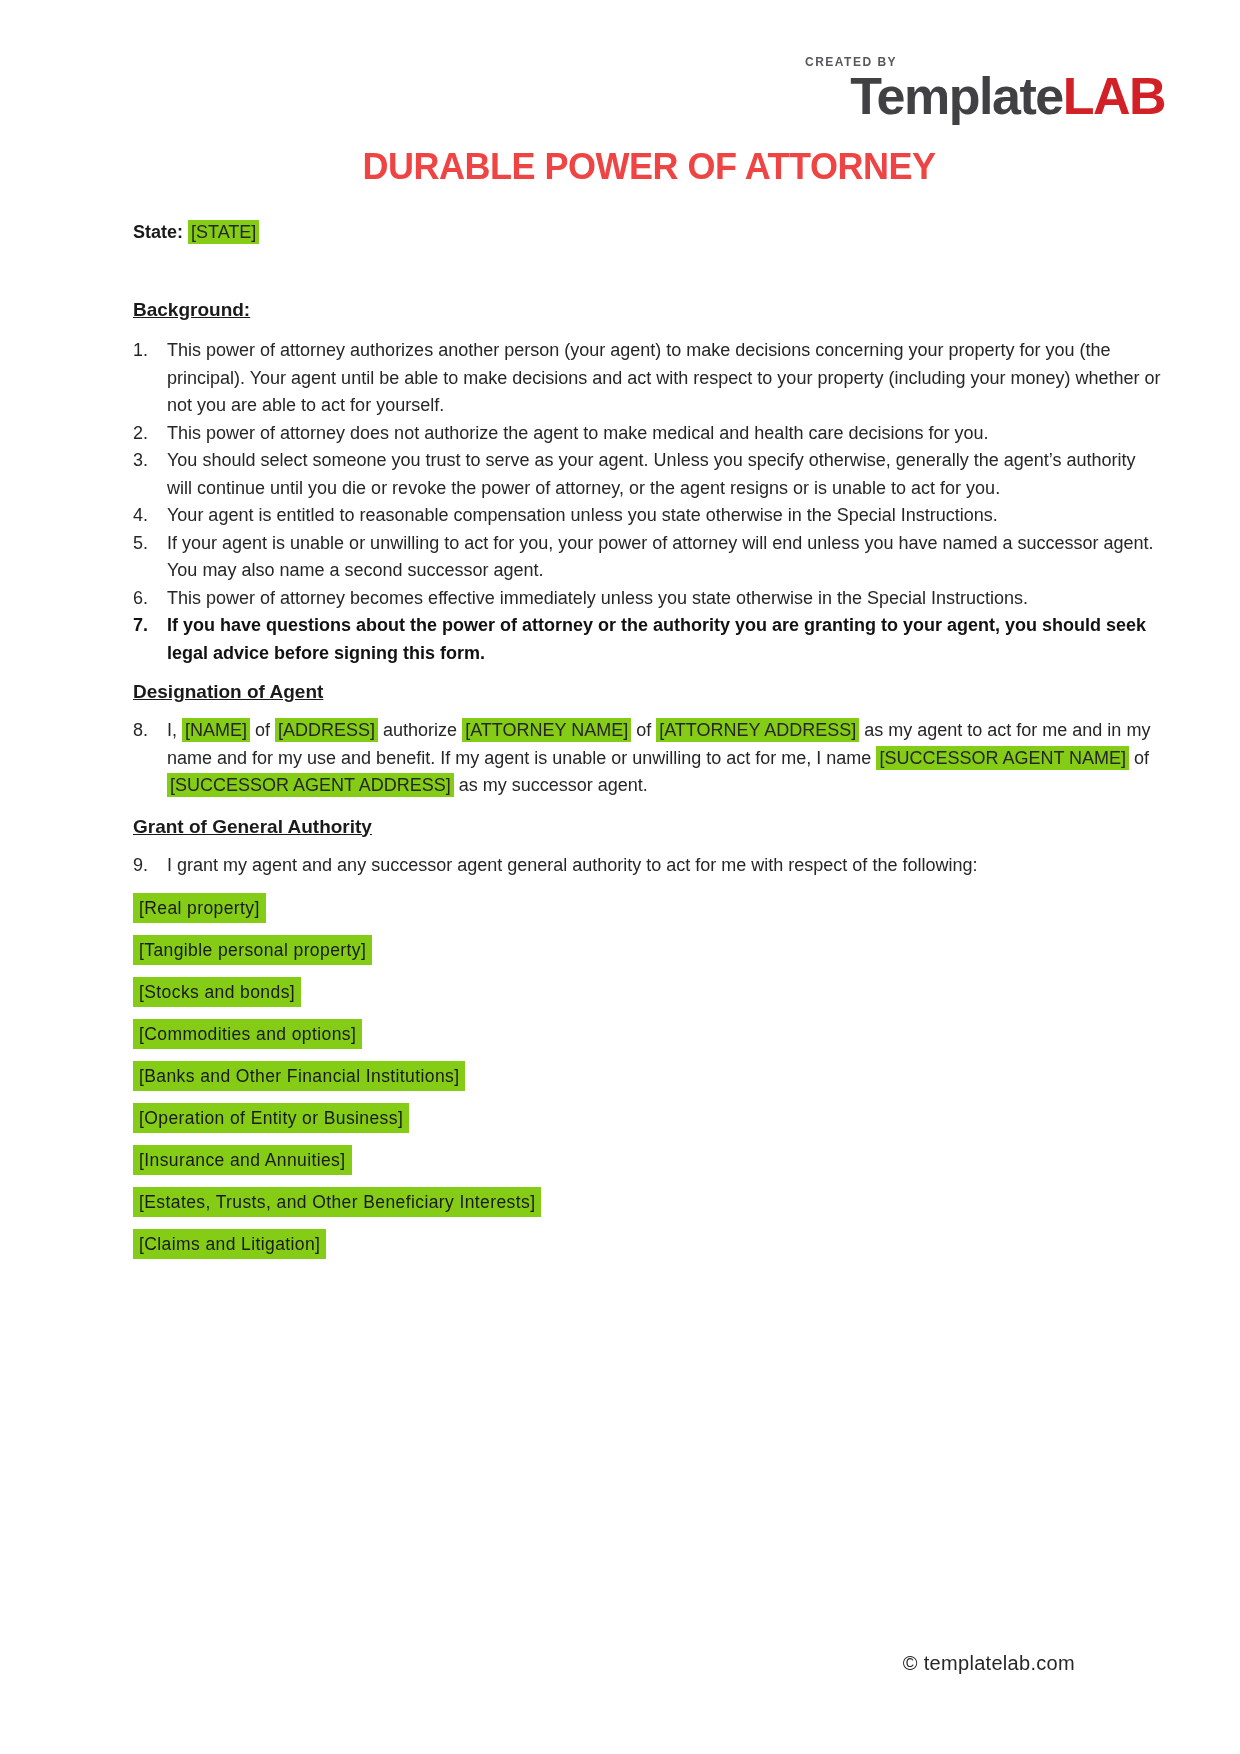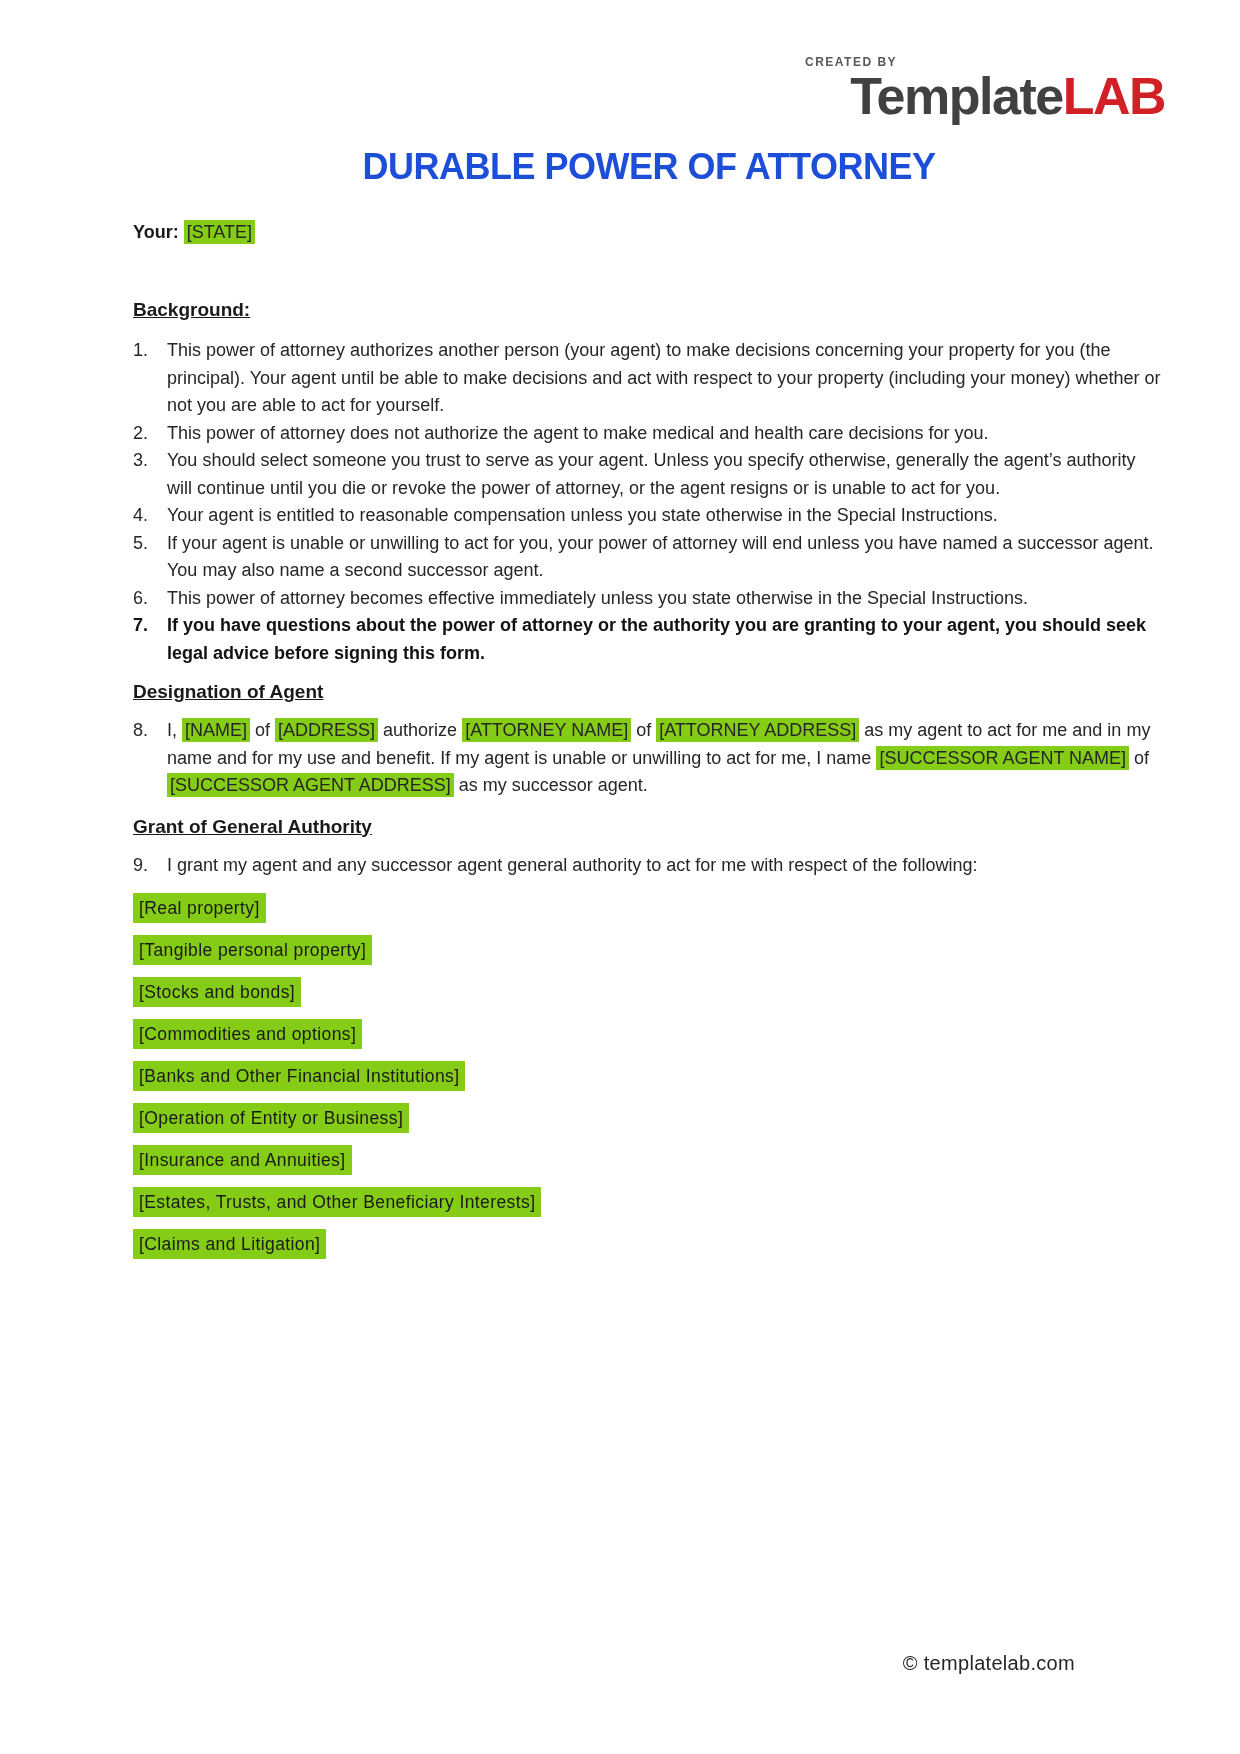--- a/index.html
+++ b/index.html
@@ -38,21 +38,21 @@
     white-space: nowrap;
   }
   .brand .lab { color: #d22027; }
 
   
   .doc-title {
     margin-top: 24px;
     text-align: center;
     font-size: 36px;
     font-weight: bold;
-    color: #1d4ed8;
+    color: #ef4444;
     letter-spacing: -0.5px;
   }
 
   
   .state-line { margin-top: 34px; font-size: 18px; }
   .state-label { font-weight: bold; color: #1a1a1a; }
 
   .hl {
     background: #84cc16;
     padding: 2px 3px;
@@ -107,21 +107,21 @@
 <div class="page">
 
   <div class="logo-block">
     <span class="created-by">CREATED BY</span>
     <span class="brand"><span>Template</span><span class="lab">LAB</span></span>
   </div>
 
   <div class="doc-title">DURABLE POWER OF ATTORNEY</div>
 
   <div class="state-line">
-    <span class="state-label">Your:</span>
+    <span class="state-label">State:</span>
     <span class="hl">[STATE]</span>
   </div>
 
   <div class="section-heading heading-background">Background:</div>
 
   <div class="num-list">
     <div class="li-row">
       <span class="li-num">1.</span>
       <span class="li-text">This power of attorney authorizes another person (your agent) to make decisions concerning your property for you (the principal). Your agent until be able to make decisions and act with respect to your property (including your money) whether or not you are able to act for yourself.</span>
     </div>

